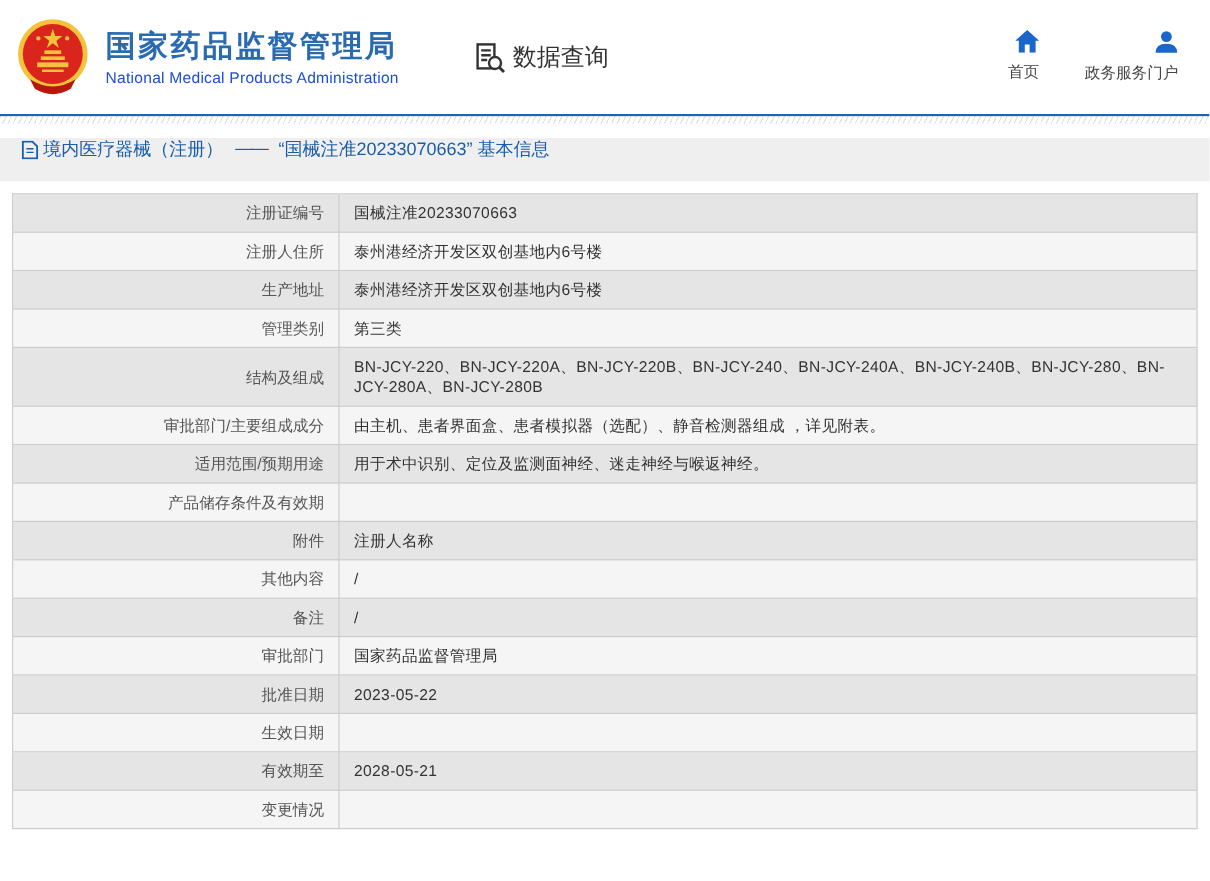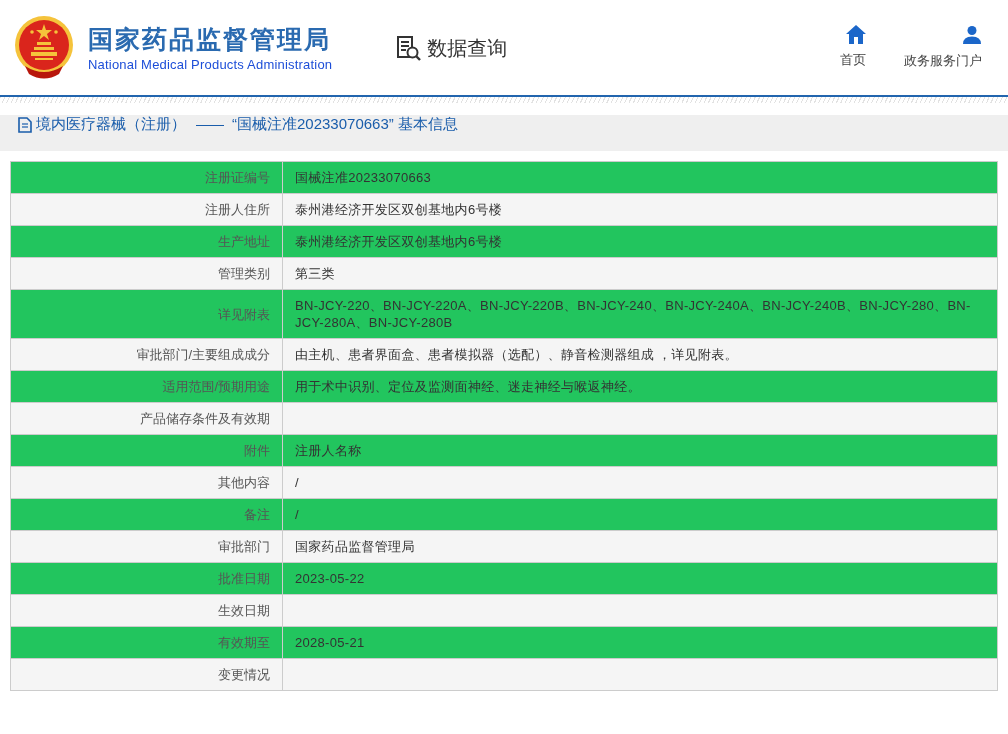--- a/index.html
+++ b/index.html
@@ -18,21 +18,21 @@
   .logo { display: flex; align-items: center; gap: 12px; }
   .emblem { width: 64px; height: 66px; flex: 0 0 auto; }
   .logo-text .cn {
     font-size: 25px; font-weight: bold; color: #2a6ab0;
     letter-spacing: 2px; line-height: 30px;
   }
   .logo-text .en {
     font-size: 13px; color: #1d4ed8; margin-top: 3px; letter-spacing: 0.2px;
   }
   .data-query {
-    display: flex; align-items: flex-end; gap: 5px; margin-left: 62px;
+    display: flex; align-items: flex-start; gap: 5px; margin-left: 62px;
     cursor: pointer;
   }
   .data-query .dq-label { font-size: 20px; color: #333; font-weight: 500; }
   .header-spacer { flex: 1; }
   .top-nav { display: flex; gap: 38px; margin-right: 8px; }
   .nav-item {
     display: flex; flex-direction: column; align-items: flex-end; gap: 7px;
     cursor: pointer;
   }
   .nav-item .nav-label { font-size: 13px; color: #444; }
@@ -56,21 +56,21 @@
 
   
   .info-table-wrap { margin: 10px 10px 0 10px; }
   table.info-table {
     width: 100%; border-collapse: collapse; table-layout: fixed;
     border: 1px solid #ccc; font-size: 13px;
   }
   table.info-table tr:nth-child(even) td { background: #f5f5f5; }
   table.info-table td {
     border-bottom: 1px solid #ccc; padding: 7px 12px; line-height: 17px;
-    background: #22c55e; vertical-align: middle;
+    background: #e5e5e5; vertical-align: middle;
   }
   td.cell-label {
     width: 272px; text-align: right; color: #555;
     border-right: 1px solid #ccc;
   }
   td.cell-value { color: #333; letter-spacing: 0.3px; }
 
   .icon-svg { display: block; }
 </style>
 </head>
@@ -156,21 +156,21 @@
       </tr>
       <tr>
         <td class="cell-label">生产地址</td>
         <td class="cell-value">泰州港经济开发区双创基地内6号楼</td>
       </tr>
       <tr>
         <td class="cell-label">管理类别</td>
         <td class="cell-value">第三类</td>
       </tr>
       <tr>
-        <td class="cell-label">详见附表</td>
+        <td class="cell-label">结构及组成</td>
         <td class="cell-value">BN-JCY-220、BN-JCY-220A、BN-JCY-220B、BN-JCY-240、BN-JCY-240A、BN-JCY-240B、BN-JCY-280、BN-JCY-280A、BN-JCY-280B</td>
       </tr>
       <tr>
         <td class="cell-label">审批部门/主要组成成分</td>
         <td class="cell-value">由主机、患者界面盒、患者模拟器（选配）、静音检测器组成 ，详见附表。</td>
       </tr>
       <tr>
         <td class="cell-label">适用范围/预期用途</td>
         <td class="cell-value">用于术中识别、定位及监测面神经、迷走神经与喉返神经。</td>
       </tr>

